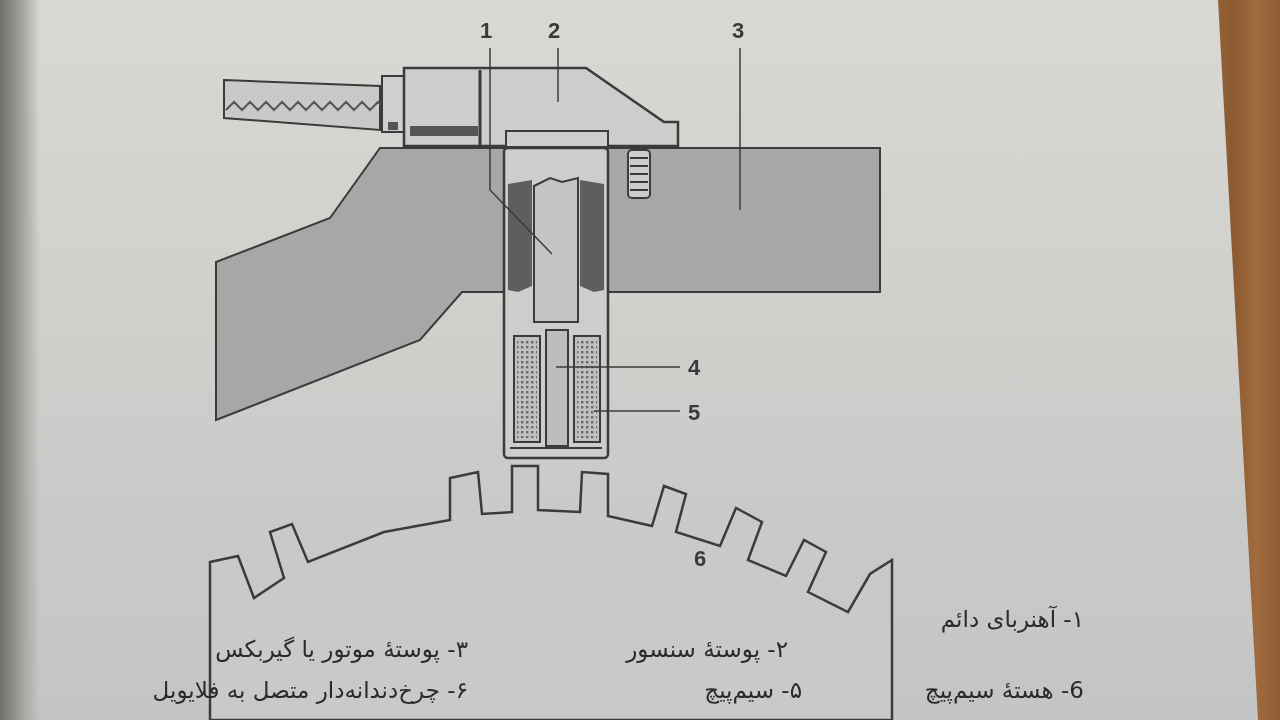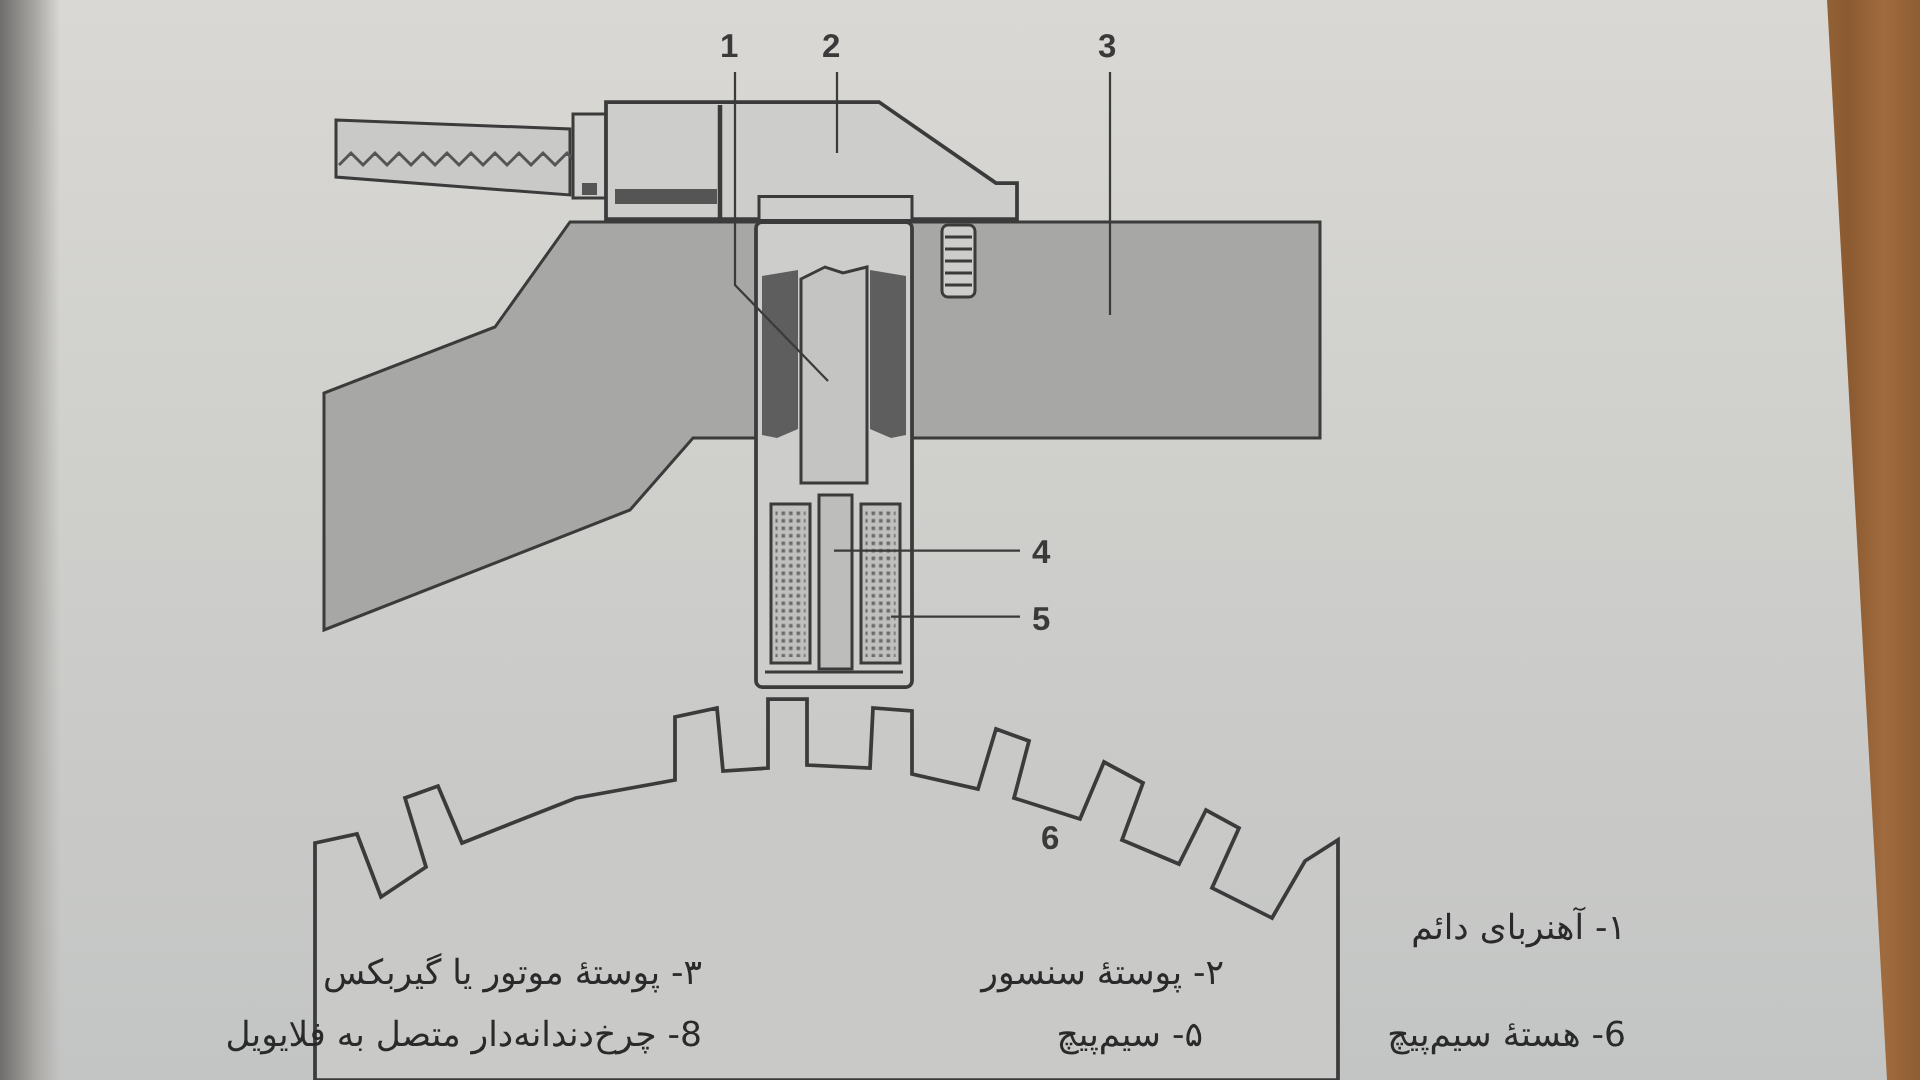--- a/index.html
+++ b/index.html
@@ -95,17 +95,17 @@
 
   <text class="label-num" x="480" y="38">1</text>
   <text class="label-num" x="548" y="38">2</text>
   <text class="label-num" x="732" y="38">3</text>
   <text class="label-num" x="688" y="375">4</text>
   <text class="label-num" x="688" y="420">5</text>
   <text class="label-num" x="694" y="566">6</text>
 </svg>
 
 <div class="caption" style="right:196px; top:606px;">۱- آهنربای دائم</div>
-<div class="caption" style="right:464px; top:636px;">۲- پوستهٔ سنسور</div>
+<div class="caption" style="right:492px; top:636px;">۲- پوستهٔ سنسور</div>
 <div class="caption" style="right:812px; top:636px;">۳- پوستهٔ موتور یا گیربکس</div>
 <div class="caption" style="right:196px; top:677px;">6- هستهٔ سیم‌پیچ</div>
 <div class="caption" style="right:478px; top:677px;">۵- سیم‌پیچ</div>
-<div class="caption" style="right:812px; top:677px;">8- چرخ‌دندانه‌دار متصل به فلایویل</div>
+<div class="caption" style="right:812px; top:677px;">۶- چرخ‌دندانه‌دار متصل به فلایویل</div>
 
 </body></html>

